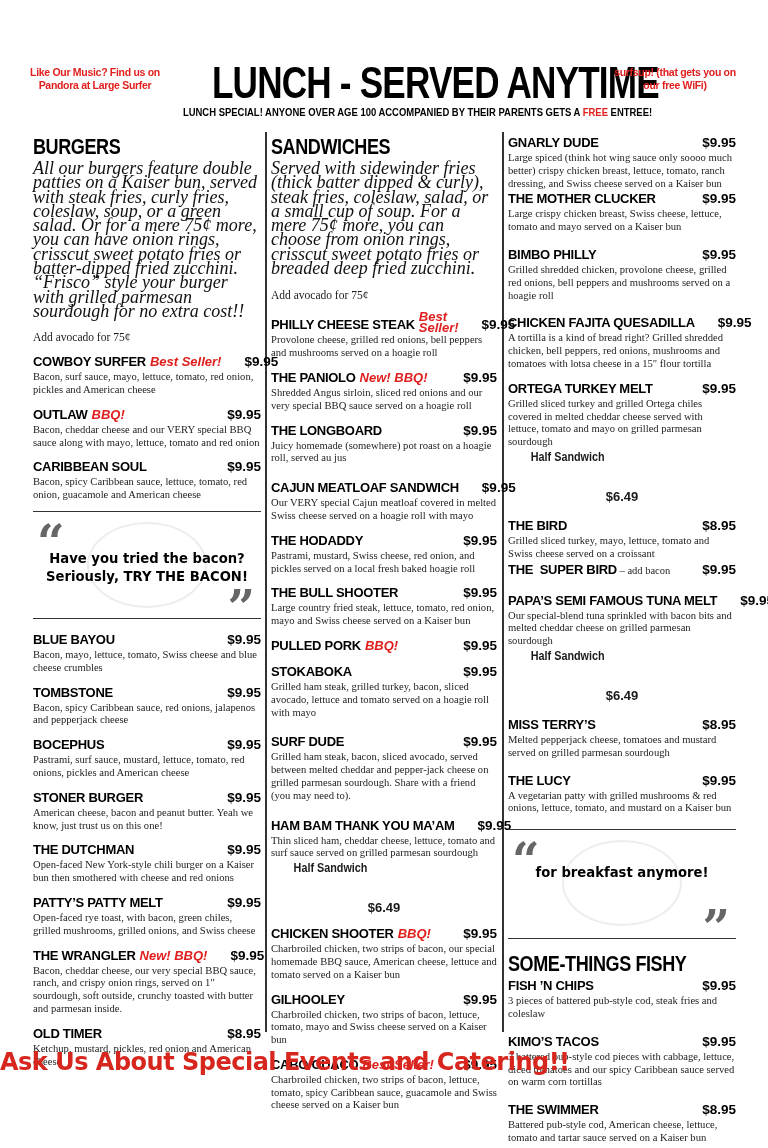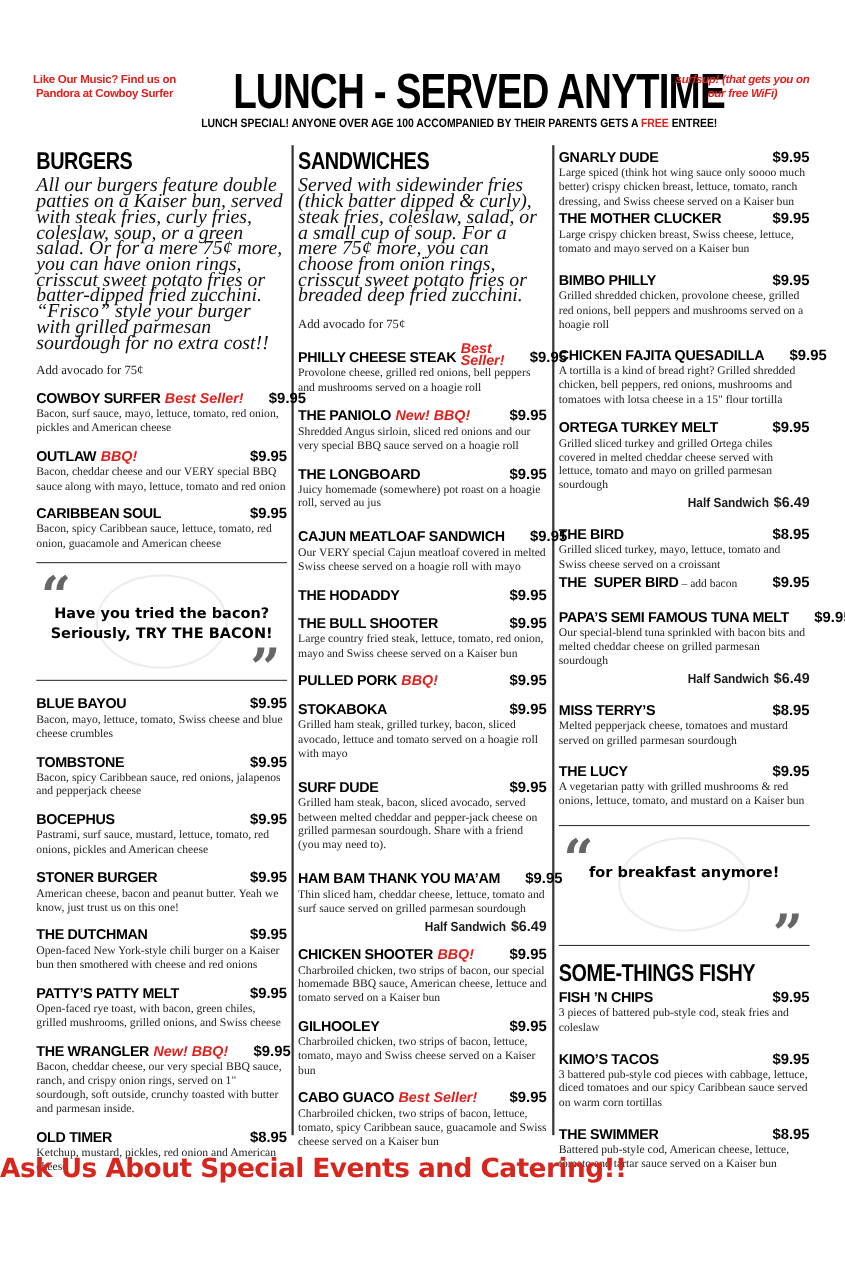--- a/index.html
+++ b/index.html
@@ -5,21 +5,21 @@
   * { box-sizing: border-box; margin: 0; padding: 0; }
   html, body { width: 768px; height: 1148px; background: #ffffff; overflow: hidden; }
   body { position: relative; font-family: "Liberation Serif", serif; color: #1a1a1a; }
 
   .header-left, .header-right {
     position: absolute; top: 66px; width: 130px; text-align: center;
     font-family: "Liberation Sans", sans-serif; font-weight: bold; color: #e0201e;
     font-size: 10.5px; line-height: 13px; letter-spacing: -0.3px;
   }
   .header-left { left: 30px; }
-  .header-right { left: 610px; top: 66px; font-style: italic; }
+  .header-right { left: 610px; top: 66px; }
 
   .main-title {
     position: absolute; left: 163px; top: 60px; width: 445px; text-align: center;
     font-family: "Liberation Sans", sans-serif; font-weight: bold; font-size: 45px;
     line-height: 46px; color: #000; letter-spacing: -1px; transform: scaleX(0.78); transform-origin: center top;
     white-space: nowrap;
   }
   .sub-title {
     position: absolute; left: 150px; top: 106px; width: 470px; text-align: center;
     font-family: "Liberation Sans", sans-serif; font-weight: bold; font-size: 11px;
@@ -52,22 +52,22 @@
   }
   .item-head .name { letter-spacing: -0.3px; }
   .badge {
     font-family: "Liberation Sans", sans-serif; font-weight: bold; font-style: italic;
     color: #e0201e; margin-left: 4px; font-size: 13px;
   }
   .badge.stack { display: inline-block; font-size: 13px; line-height: 11px; vertical-align: bottom; margin-left: 4px; }
   .price { font-size: 13.5px; }
   .desc { font-size: 10.6px; line-height: 12.8px; color: #222; margin-top: 1px; }
   .half {
-    display: flex; justify-content: flex-end; gap: 4px;
-    font-family: "Liberation Sans", sans-serif; font-weight: bold; font-size: 12px; line-height: 16px;
+    display: flex; justify-content: flex-end; gap: 24px;
+    font-family: "Liberation Sans", sans-serif; font-weight: bold; font-size: 12px; line-height: 16px; flex-direction: column;
   }
   .half .hs-label { transform: scaleX(0.9); transform-origin: right; display: inline-block; }
   .half .hs-price { font-size: 13px; text-align: center; }
 
   .quote-box {
     position: relative; border-top: 1.5px solid #333; border-bottom: 1.5px solid #333;
     height: 108px; margin: 6px 0 12px 0;
   }
   .quote-box .qo, .quote-box .qc {
     position: absolute; font-family: "DejaVu Serif", serif; font-weight: bold; font-size: 48px;
@@ -86,21 +86,21 @@
 
   .footer {
     position: absolute; left: 0; width: 768px; top: 1048px; 
     font-family: "DejaVu Sans", sans-serif; font-weight: bold; font-size: 24px; color: #d7261e;
     letter-spacing: -0.5px;
   }
 </style>
 </head>
 <body>
 
-<div class="header-left">Like Our Music? Find us on Pandora at Cowboy Surfer</div>
+<div class="header-left">Like Our Music? Find us on Pandora at Large Surfer</div>
 <div class="main-title">LUNCH - SERVED ANYTIME</div>
 <div class="sub-title"><span>LUNCH SPECIAL! ANYONE OVER AGE 100 ACCOMPANIED BY THEIR PARENTS GETS A </span><span class="free">FREE</span><span> ENTREE!</span></div>
 <div class="header-right">surfsup! (that gets you on our free WiFi)</div>
 
 <div class="divider" style="left:265px"></div>
 <div class="divider" style="left:502px"></div>
 
 <div class="col col-1">
   <div class="section-title">BURGERS</div>
   <div class="section-intro">All our burgers feature double patties on a Kaiser bun, served with steak fries, curly fries, coleslaw, soup, or a green salad. Or for a mere 75¢ more, you can have onion rings, crisscut sweet potato fries or batter-dipped fried zucchini. “Frisco” style your burger with grilled parmesan sourdough for no extra cost!!</div>
@@ -227,20 +227,21 @@
         <span class="name">CAJUN MEATLOAF SANDWICH</span>
         <span class="price">$9.95</span>
       </div>
     <div class="desc">Our VERY special Cajun meatloaf covered in melted Swiss cheese served on a hoagie roll with mayo</div>
   </div>
   <div class="item">
     <div class="item-head">
         <span class="name">THE HODADDY</span>
         <span class="price">$9.95</span>
       </div>
+    <div class="desc">Pastrami, mustard, Swiss cheese, red onion, and pickles served on a local fresh baked hoagie roll</div>
   </div>
   <div class="item">
     <div class="item-head">
         <span class="name">THE BULL SHOOTER</span>
         <span class="price">$9.95</span>
       </div>
     <div class="desc">Large country fried steak, lettuce, tomato, red onion, mayo and Swiss cheese served on a Kaiser bun</div>
   </div>
   <div class="item">
     <div class="item-head">

